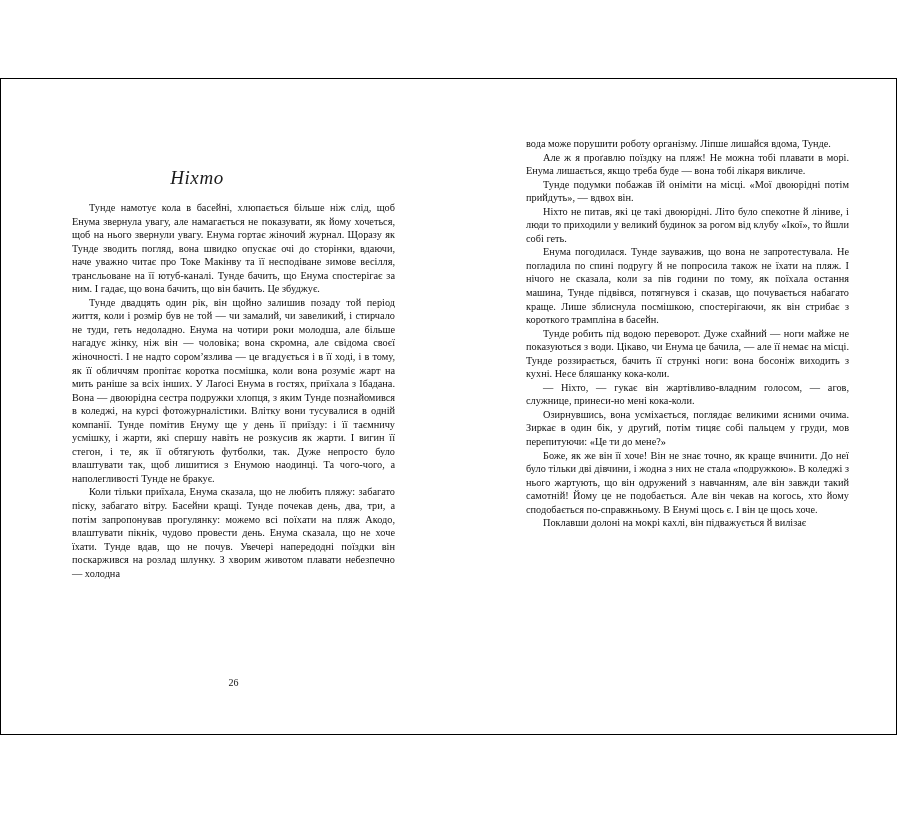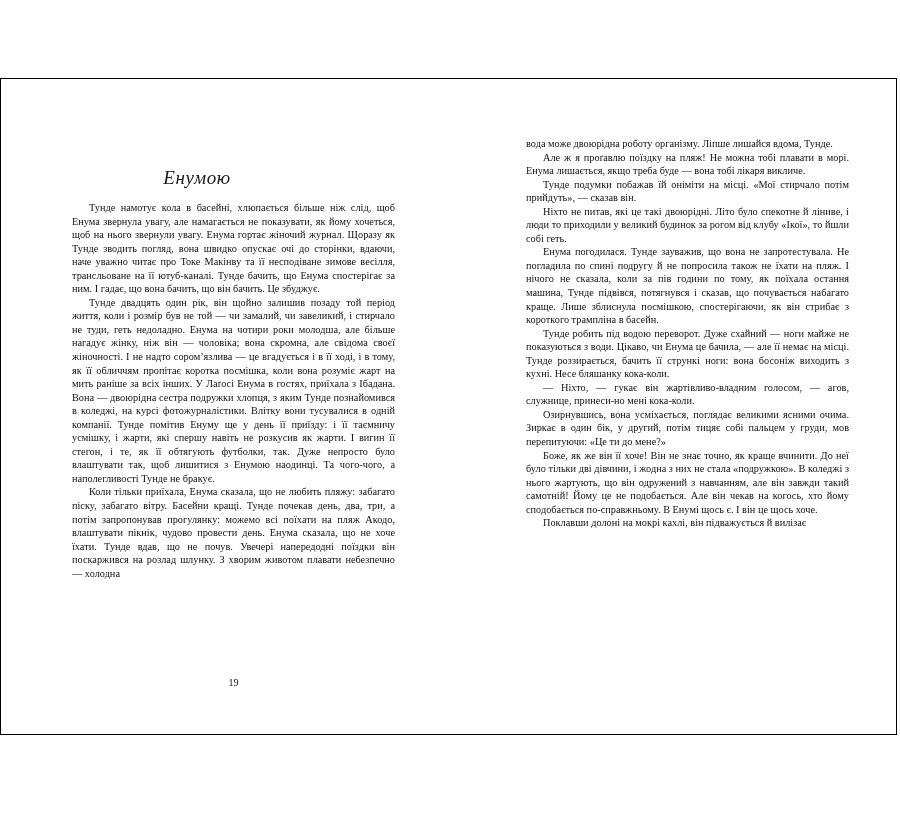--- a/index.html
+++ b/index.html
@@ -86,36 +86,36 @@
   #folio-left  { left: 71px;  top: 598px; width: 323px; }
   #folio-right { left: 76px;  top: 598px; width: 323px; }
 </style>
 </head>
 <body>
 
 <div id="page">
   <div id="spread-frame">
 
     <div class="page-side" id="page-left">
-      <div class="chapter-title">Енумою</div>
+      <div class="chapter-title">Ніхто</div>
 
       <div class="text-column" id="col-left">
         <p>Тунде намотує кола в басейні, хлюпається більше ніж слід, щоб Енума звернула увагу, але намагається не показувати, як йому хочеться, щоб на нього звернули увагу. Енума гортає жіночий журнал. Щоразу як Тунде зводить погляд, вона швидко опускає очі до сторінки, вдаючи, наче уважно читає про Токе Макінву та її несподіване зимове весілля, трансльоване на її ютуб-каналі. Тунде бачить, що Енума спостерігає за ним. І гадає, що вона бачить, що він бачить. Це збуджує.</p>
         <p>Тунде двадцять один рік, він щойно залишив позаду той період життя, коли і розмір був не той — чи замалий, чи завеликий, і стирчало не туди, геть недоладно. Енума на чотири роки молодша, але більше нагадує жінку, ніж він — чоловіка; вона скромна, але свідома своєї жіночності. І не надто сором’язлива — це вгадується і в її ході, і в тому, як її обличчям пропітає коротка посмішка, коли вона розуміє жарт на мить раніше за всіх інших. У Лаґосі Енума в гостях, приїхала з Ібадана. Вона — двоюрідна сестра подружки хлопця, з яким Тунде познайомився в коледжі, на курсі фотожурналістики. Влітку вони тусувалися в одній компанії. Тунде помітив Енуму ще у день її приїзду: і її таємничу усмішку, і жарти, які спершу навіть не розкусив як жарти. І вигин її стегон, і те, як її обтягують футболки, так. Дуже непросто було влаштувати так, щоб лишитися з Енумою наодинці. Та чого-чого, а наполегливості Тунде не бракує.</p>
         <p>Коли тільки приїхала, Енума сказала, що не любить пляжу: забагато піску, забагато вітру. Басейни кращі. Тунде почекав день, два, три, а потім запропонував прогулянку: можемо всі поїхати на пляж Акодо, влаштувати пікнік, чудово провести день. Енума сказала, що не хоче їхати. Тунде вдав, що не почув. Увечері напередодні поїздки він поскаржився на розлад шлунку. З хворим животом плавати небезпечно — холодна</p>
       </div>
 
-      <div class="folio" id="folio-left">19</div>
+      <div class="folio" id="folio-left">26</div>
     </div>
 
     <div class="page-side" id="page-right">
       <div class="text-column" id="col-right">
-        <p class="no-indent">вода може двоюрідна роботу організму. Ліпше лишайся вдома, Тунде.</p>
+        <p class="no-indent">вода може порушити роботу організму. Ліпше лишайся вдома, Тунде.</p>
         <p>Але ж я проґавлю поїздку на пляж! Не можна тобі плавати в морі. Енума лишається, якщо треба буде — вона тобі лікаря викличе.</p>
-        <p>Тунде подумки побажав їй оніміти на місці. «Мої стирчало потім прийдуть», — сказав він.</p>
+        <p>Тунде подумки побажав їй оніміти на місці. «Мої двоюрідні потім прийдуть», — вдвох він.</p>
         <p>Ніхто не питав, які це такі двоюрідні. Літо було спекотне й лінивe, і люди то приходили у великий будинок за рогом від клубу «Ікої», то йшли собі геть.</p>
         <p>Енума погодилася. Тунде зауважив, що вона не запротестувала. Не погладила по спині подругу й не попросила також не їхати на пляж. І нічого не сказала, коли за пів години по тому, як поїхала остання машина, Тунде підвівся, потягнувся і сказав, що почувається набагато краще. Лише зблиснула посмішкою, спостерігаючи, як він стрибає з короткого трампліна в басейн.</p>
         <p>Тунде робить під водою переворот. Дуже схайний — ноги майже не показуються з води. Цікаво, чи Енума це бачила, — але її немає на місці. Тунде роззирається, бачить її стрункі ноги: вона босоніж виходить з кухні. Несе бляшанку кока-коли.</p>
         <p>— Ніхто, — гукає він жартівливо-владним голосом, — агов, служнице, принеси-но мені кока-коли.</p>
         <p>Озирнувшись, вона усміхається, поглядає великими ясними очима. Зиркає в один бік, у другий, потім тицяє собі пальцем у груди, мов перепитуючи: «Це ти до мене?»</p>
         <p>Боже, як же він її хоче! Він не знає точно, як краще вчинити. До неї було тільки дві дівчини, і жодна з них не стала «подружкою». В коледжі з нього жартують, що він одружений з навчанням, але він завжди такий самотній! Йому це не подобається. Але він чекав на когось, хто йому сподобається по-справжньому. В Енумі щось є. І він це щось хоче.</p>
         <p>Поклавши долоні на мокрі кахлі, він підважується й вилізає</p>
       </div>
 
     </div>

